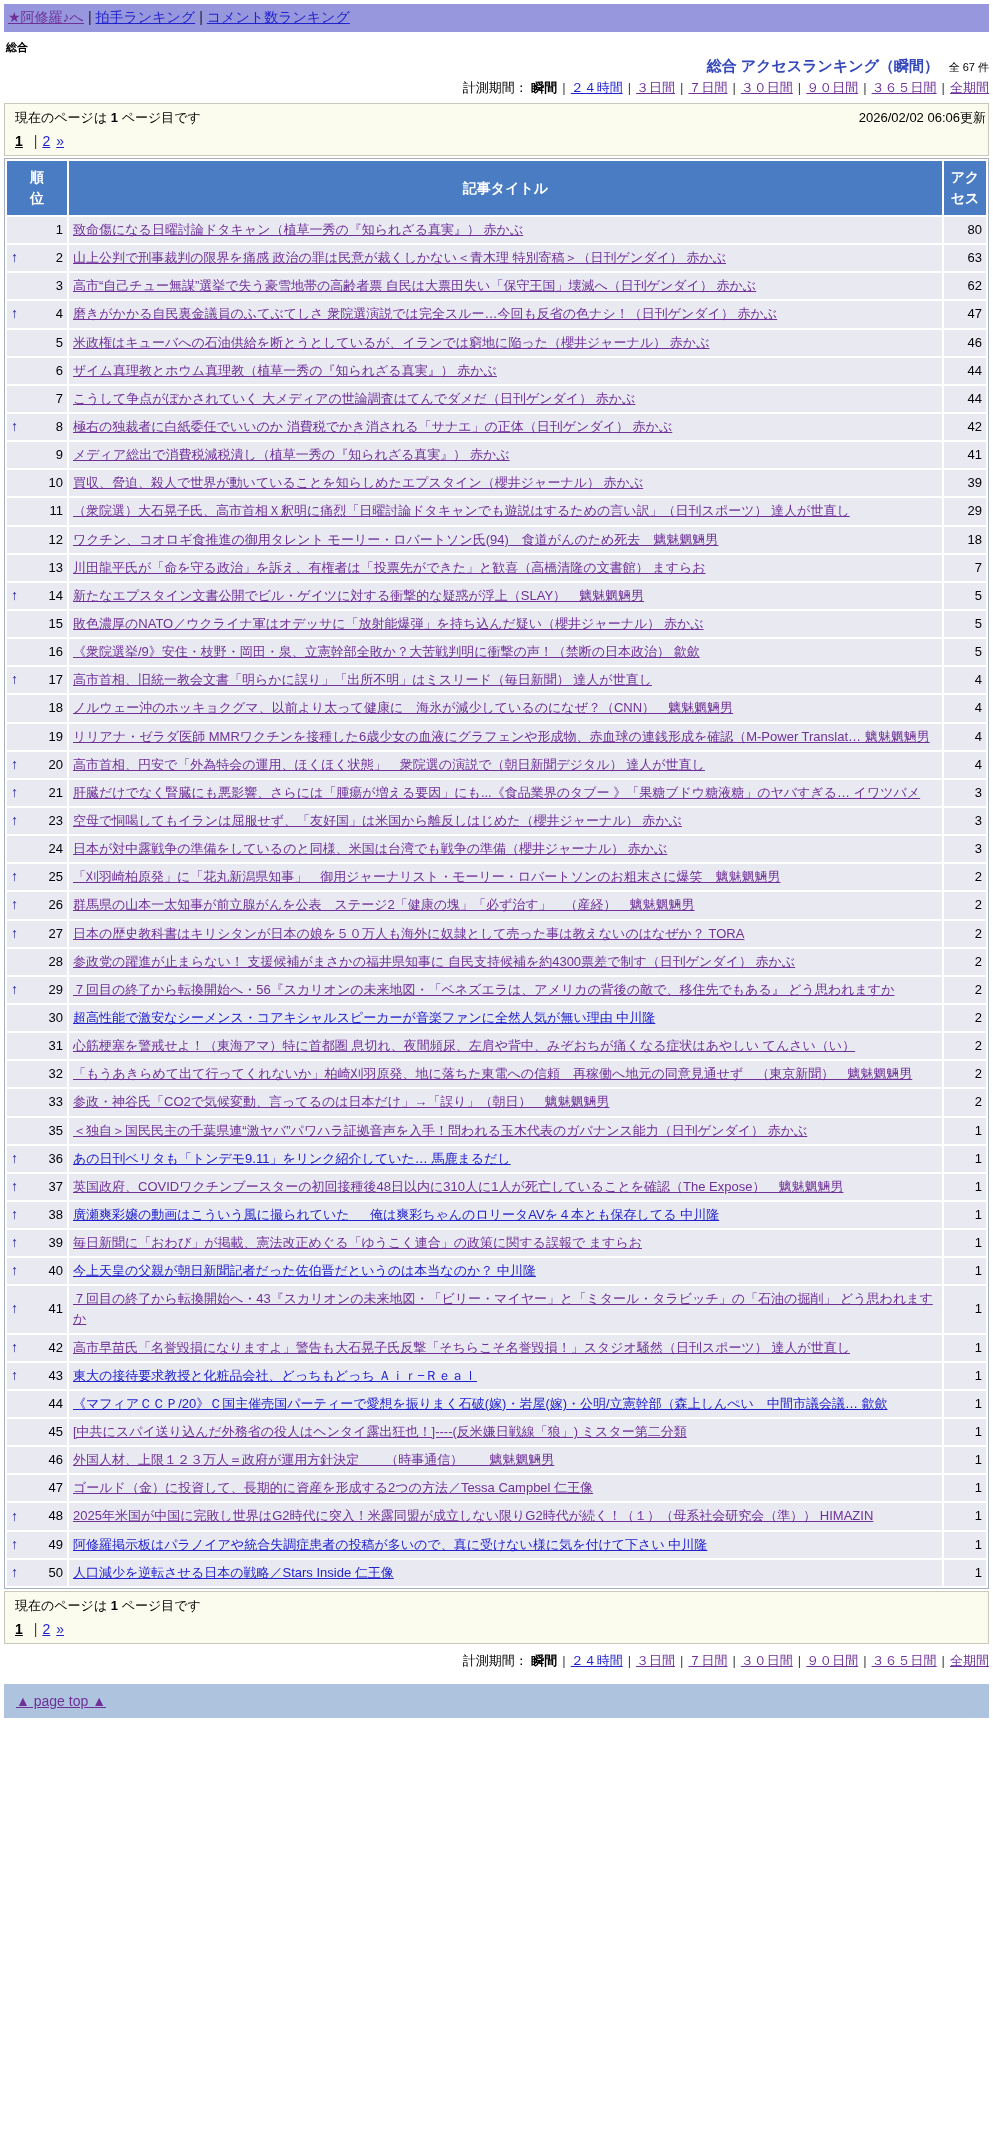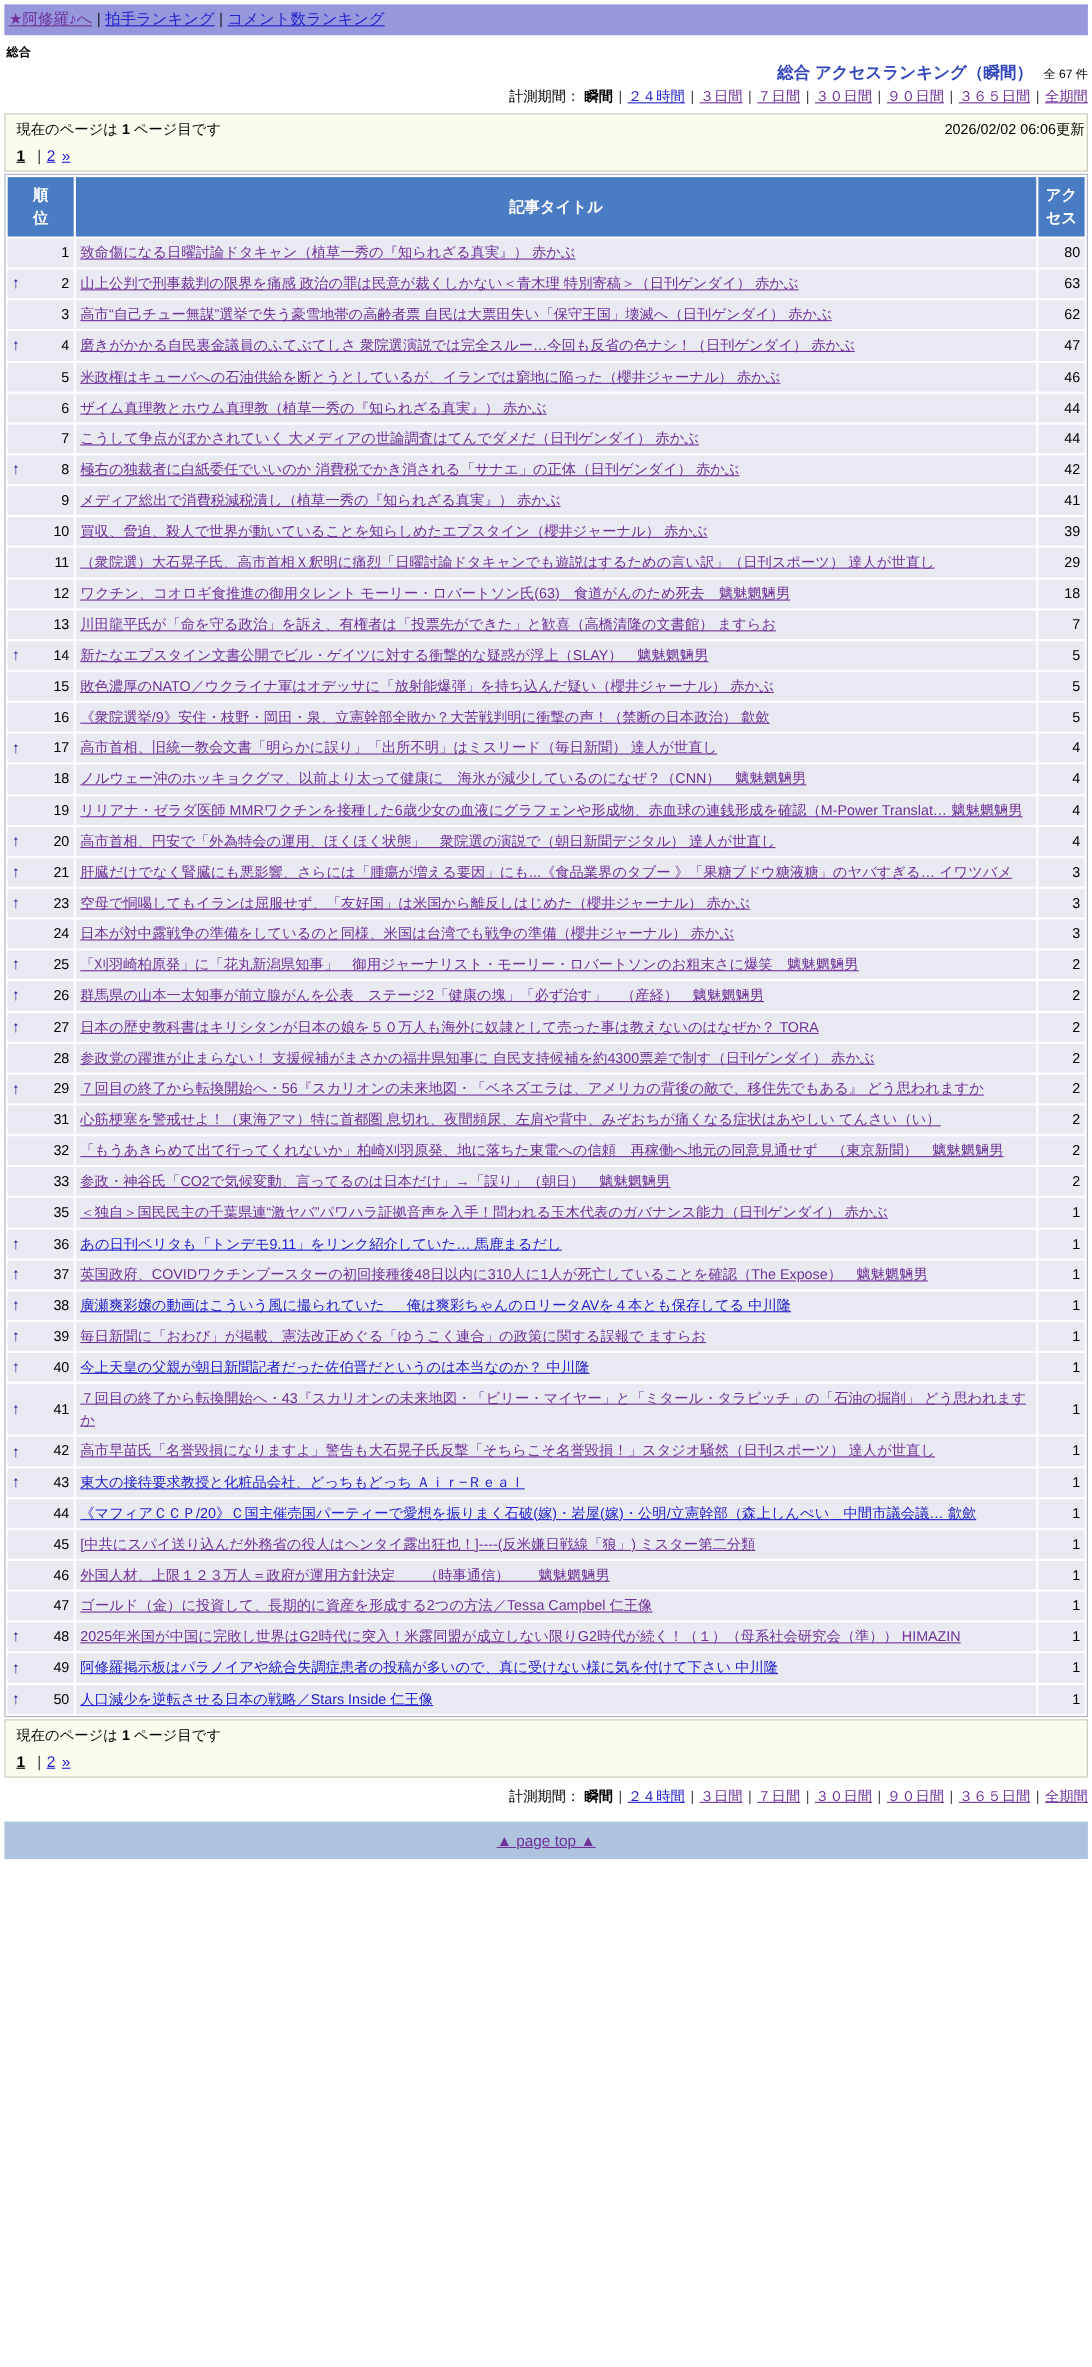--- a/index.html
+++ b/index.html
@@ -82,21 +82,21 @@
     color:var(--arrow);font-weight:bold;font-size:14px;
   }
   td.title-cell{padding-left:7px;}
   td.access-cell{width:42px;min-width:42px;text-align:right;padding-right:9px;}
 
   .bottom-period{margin-top:8px;}
   .pagetop-bar{
     background:var(--pagetop-bg);
     margin-top:14px;
     padding:9px 12px;
-    text-align:center;
+    text-align:left;
     font-size:14px;
   }
 </style>
 </head>
 <body>
 
 <div class="topbar" id="topnav"><a class="visited">★阿修羅♪へ</a><span class="sep">|</span><a class="blue">拍手ランキング</a><span class="sep">|</span><a class="blue">コメント数ランキング</a></div>
 
 <div class="category-label">総合</div>
 
@@ -180,21 +180,21 @@
         <td class="title-cell"><a class="visited">買収、脅迫、殺人で世界が動いていることを知らしめたエプスタイン（櫻井ジャーナル） 赤かぶ</a></td>
         <td class="access-cell">39</td>
       </tr>
       <tr>
         <td class="rank-cell"><span>11</span></td>
         <td class="title-cell"><a class="visited">（衆院選）大石晃子氏、高市首相Ｘ釈明に痛烈「日曜討論ドタキャンでも遊説はするための言い訳」（日刊スポーツ） 達人が世直し</a></td>
         <td class="access-cell">29</td>
       </tr>
       <tr>
         <td class="rank-cell"><span>12</span></td>
-        <td class="title-cell"><a class="visited">ワクチン、コオロギ食推進の御用タレント モーリー・ロバートソン氏(63)　食道がんのため死去　魑魅魍魎男</a></td>
+        <td class="title-cell"><a class="visited">ワクチン、コオロギ食推進の御用タレント モーリー・ロバートソン氏(94)　食道がんのため死去　魑魅魍魎男</a></td>
         <td class="access-cell">18</td>
       </tr>
       <tr>
         <td class="rank-cell"><span>13</span></td>
         <td class="title-cell"><a class="visited">川田龍平氏が「命を守る政治」を訴え、有権者は「投票先ができた」と歓喜（高橋清隆の文書館） ますらお</a></td>
         <td class="access-cell">7</td>
       </tr>
       <tr>
         <td class="rank-cell"><span class="up-arrow">↑</span><span>14</span></td>
         <td class="title-cell"><a class="visited">新たなエプスタイン文書公開でビル・ゲイツに対する衝撃的な疑惑が浮上（SLAY）　魑魅魍魎男</a></td>
@@ -261,20 +261,25 @@
         <td class="access-cell">2</td>
       </tr>
       <tr>
         <td class="rank-cell"><span>28</span></td>
         <td class="title-cell"><a class="visited">参政党の躍進が止まらない！ 支援候補がまさかの福井県知事に 自民支持候補を約4300票差で制す（日刊ゲンダイ） 赤かぶ</a></td>
         <td class="access-cell">2</td>
       </tr>
       <tr>
         <td class="rank-cell"><span class="up-arrow">↑</span><span>29</span></td>
         <td class="title-cell"><a class="visited">７回目の終了から転換開始へ・56『スカリオンの未来地図・「ベネズエラは、アメリカの背後の敵で、移住先でもある』 どう思われますか</a></td>
+        <td class="access-cell">2</td>
+      </tr>
+      <tr>
+        <td class="rank-cell"><span>30</span></td>
+        <td class="title-cell"><a class="blue">超高性能で激安なシーメンス・コアキシャルスピーカーが音楽ファンに全然人気が無い理由 中川隆</a></td>
         <td class="access-cell">2</td>
       </tr>
       <tr>
         <td class="rank-cell"><span>31</span></td>
         <td class="title-cell"><a class="visited">心筋梗塞を警戒せよ！（東海アマ）特に首都圏 息切れ、夜間頻尿、左肩や背中、みぞおちが痛くなる症状はあやしい てんさい（い）</a></td>
         <td class="access-cell">2</td>
       </tr>
       <tr>
         <td class="rank-cell"><span>32</span></td>
         <td class="title-cell"><a class="visited">「もうあきらめて出て行ってくれないか」柏崎刈羽原発、地に落ちた東電への信頼　再稼働へ地元の同意見通せず　（東京新聞）　魑魅魍魎男</a></td>

